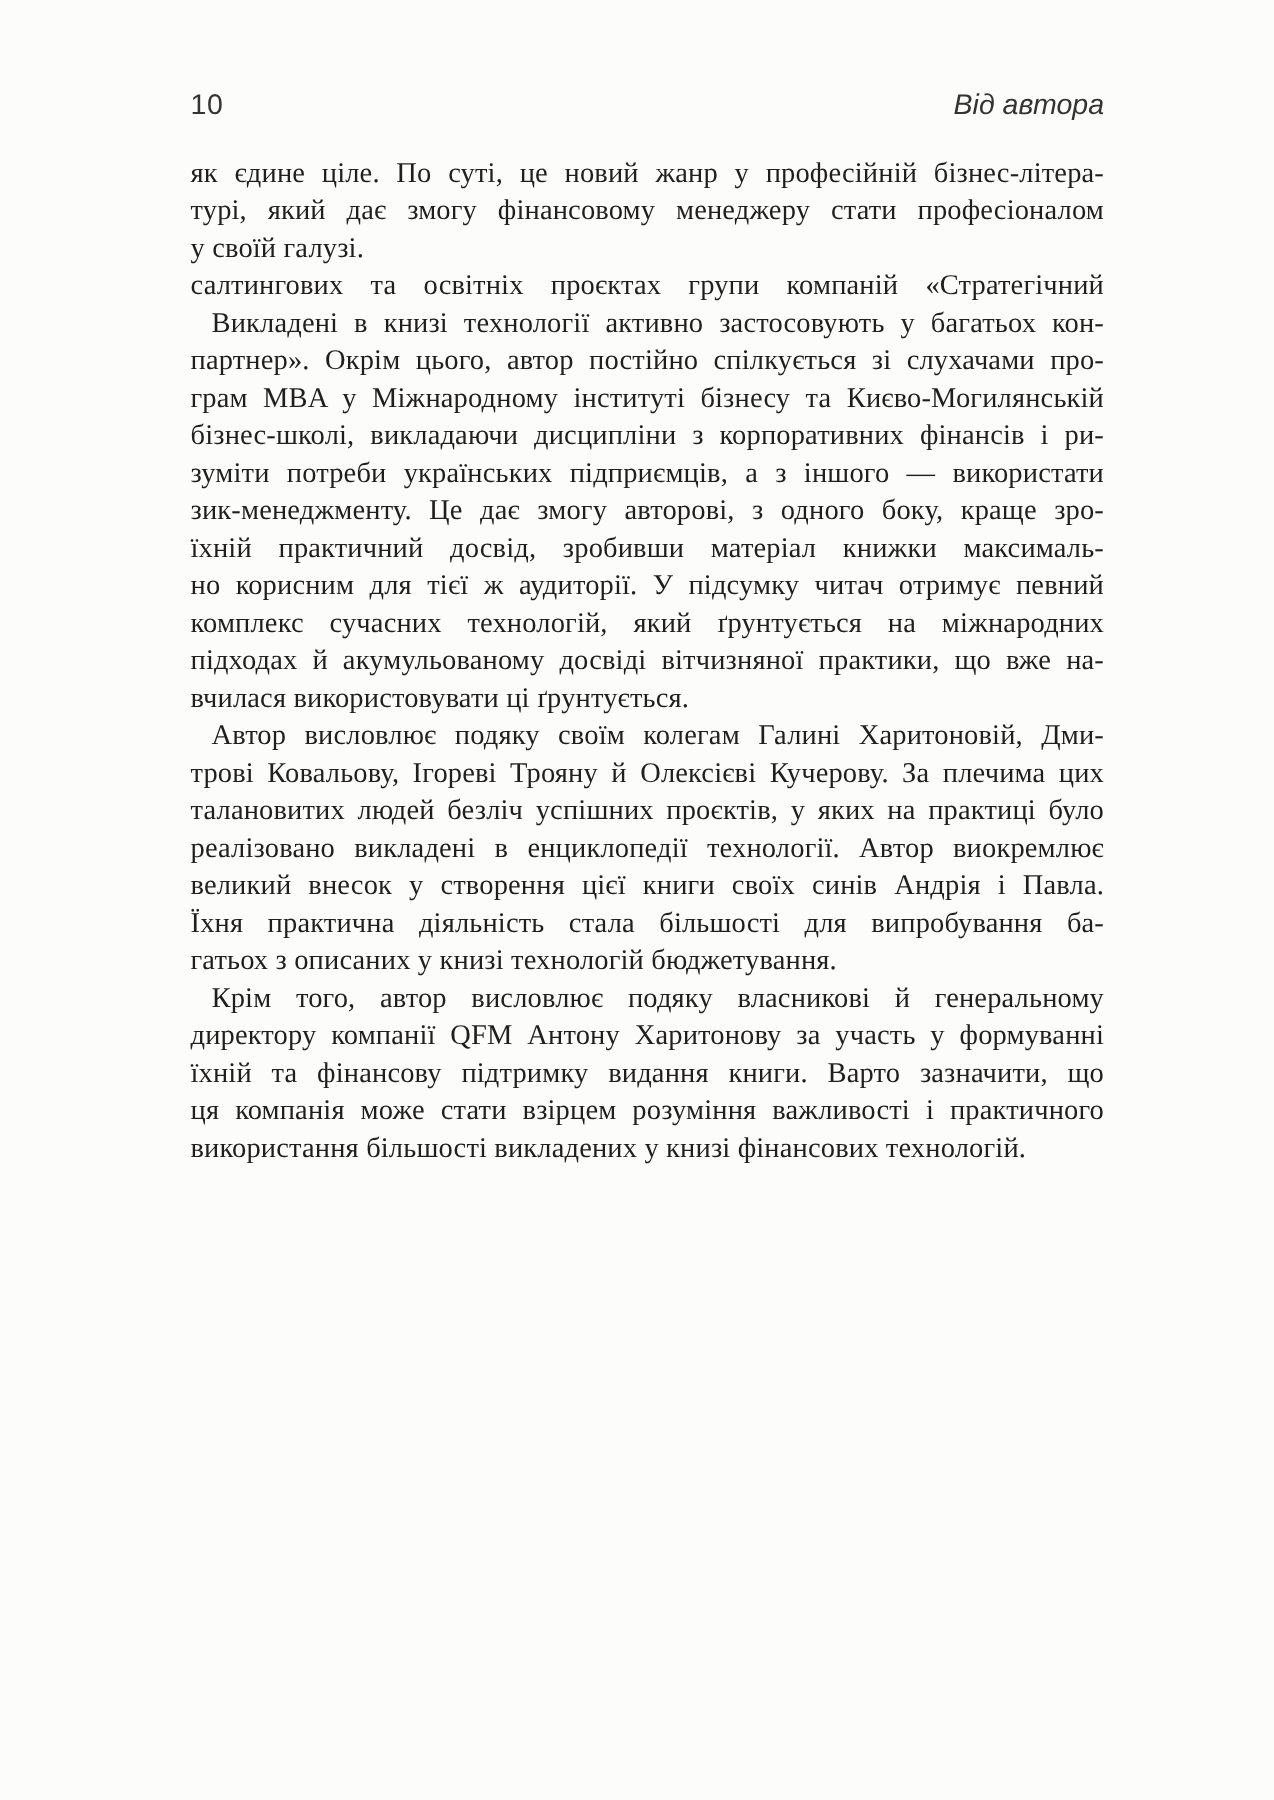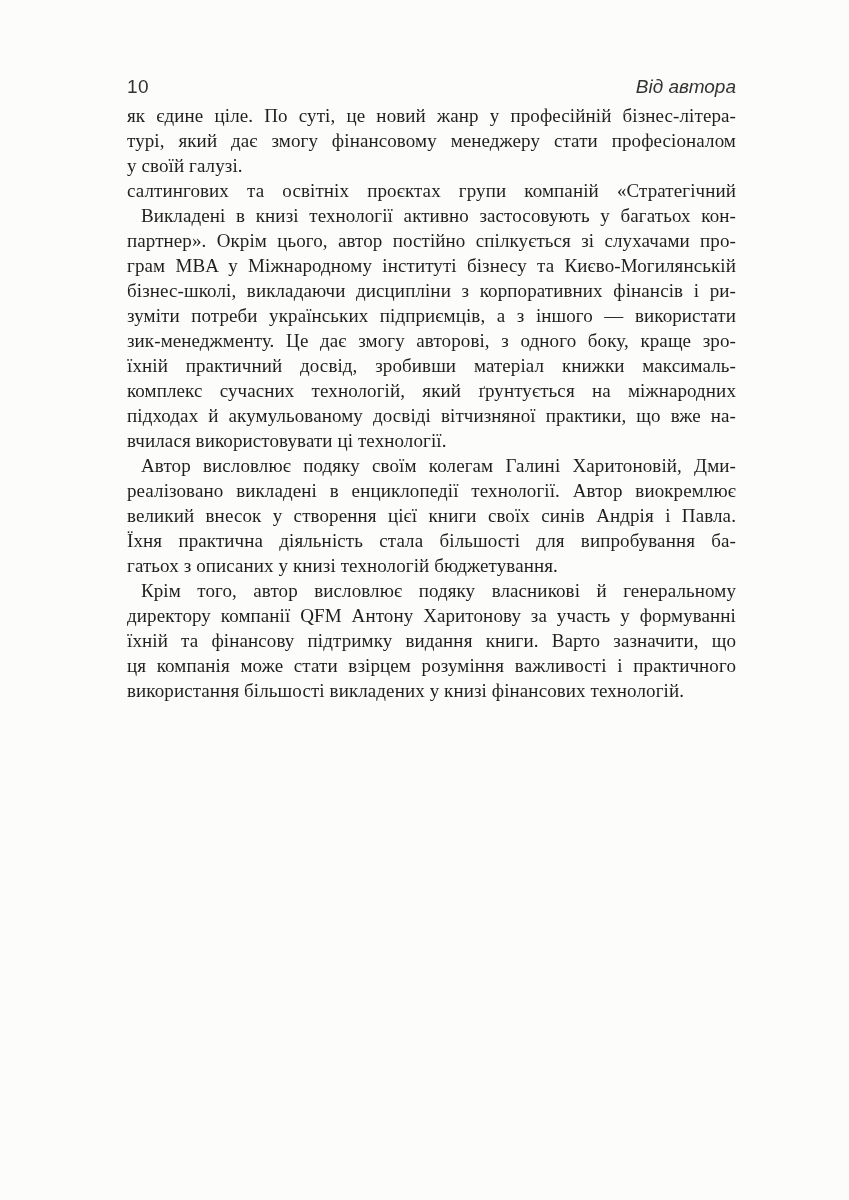--- a/index.html
+++ b/index.html
@@ -28,21 +28,20 @@
     font-family: "Liberation Sans", sans-serif;
     font-size: 19px;
     line-height: 17px;
     color: #34332f;
   }
   .page-number {
     letter-spacing: 0.5px;
   }
   .running-title {
     font-style: italic;
-    margin-top: 16px;
   }
   .text-block {
     position: absolute;
     left: 127px;
     right: 113px;
     top: 103px;
     font-size: 19px;
     line-height: 25px;
     letter-spacing: 0.1px;
     font-family: Liberation Serif, serif;
@@ -82,26 +81,29 @@
       </div>
       <div class="paragraph">
         <div class="line">салтингових та освітніх проєктах групи компаній «Стратегічний</div>
         <div class="line indent">Викладені в книзі технології активно застосовують у багатьох кон-</div>
         <div class="line">партнер». Окрім цього, автор постійно спілкується зі слухачами про-</div>
         <div class="line">грам MBA у Міжнародному інституті бізнесу та Києво-Могилянській</div>
         <div class="line">бізнес-школі, викладаючи дисципліни з корпоративних фінансів і ри-</div>
         <div class="line">зуміти потреби українських підприємців, а з іншого — використати</div>
         <div class="line">зик-менеджменту. Це дає змогу авторові, з одного боку, краще зро-</div>
         <div class="line">їхній практичний досвід, зробивши матеріал книжки максималь-</div>
+        <div class="line">но корисним для тієї ж аудиторії. У підсумку читач отримує певний</div>
         <div class="line">комплекс сучасних технологій, який ґрунтується на міжнародних</div>
         <div class="line">підходах й акумульованому досвіді вітчизняної практики, що вже на-</div>
-        <div class="line last">вчилася використовувати ці технології.</div>
+        <div class="line last">вчилася використовувати ці ґрунтується.</div>
       </div>
       <div class="paragraph">
         <div class="line indent">Автор висловлює подяку своїм колегам Галині Харитоновій, Дми-</div>
+        <div class="line">трові Ковальову, Ігореві Трояну й Олексієві Кучерову. За плечима цих</div>
+        <div class="line">талановитих людей безліч успішних проєктів, у яких на практиці було</div>
         <div class="line">реалізовано викладені в енциклопедії технології. Автор виокремлює</div>
         <div class="line">великий внесок у створення цієї книги своїх синів Андрія і Павла.</div>
         <div class="line">Їхня практична діяльність стала більшості для випробування ба-</div>
         <div class="line last">гатьох з описаних у книзі технологій бюджетування.</div>
       </div>
       <div class="paragraph">
         <div class="line indent">Крім того, автор висловлює подяку власникові й генеральному</div>
         <div class="line">директору компанії QFM Антону Харитонову за участь у формуванні</div>
         <div class="line">їхній та фінансову підтримку видання книги. Варто зазначити, що</div>
         <div class="line">ця компанія може стати взірцем розуміння важливості і практичного</div>

